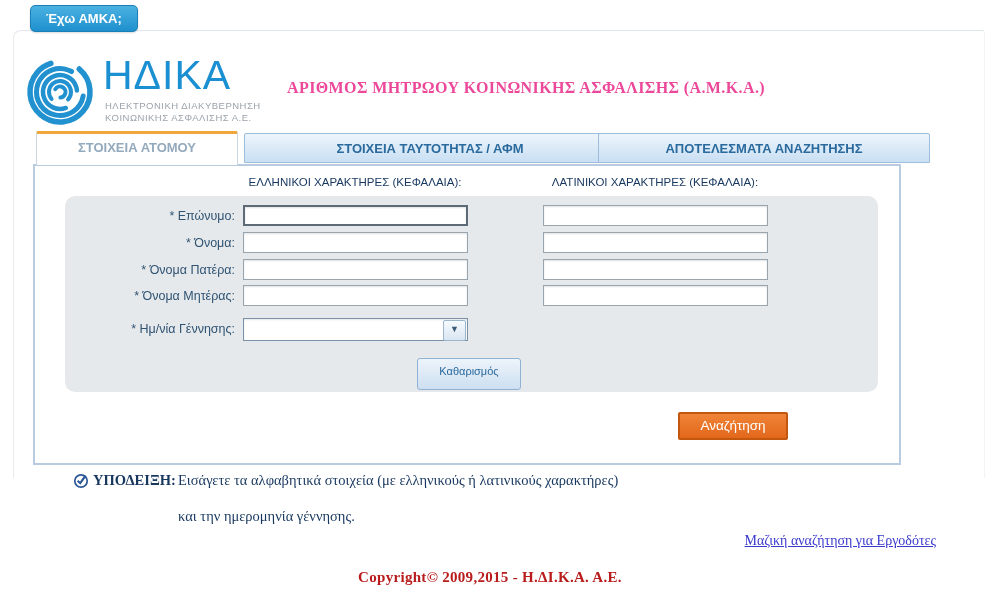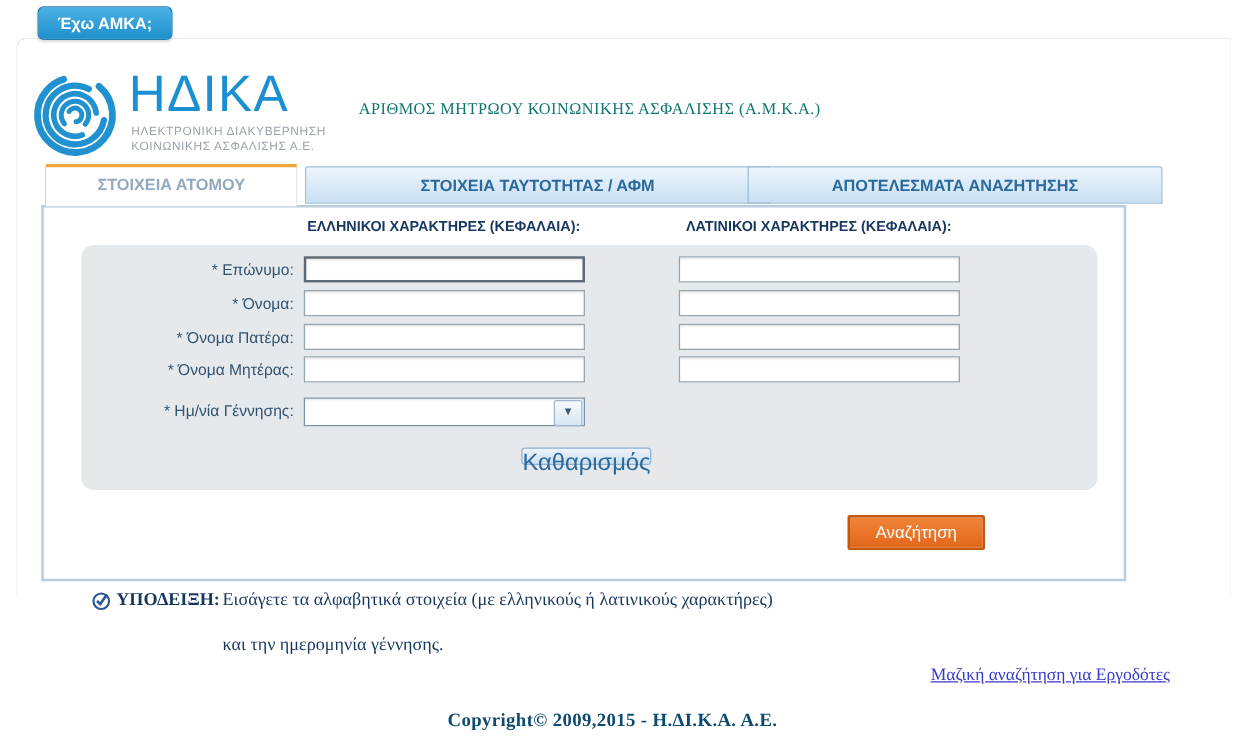--- a/index.html
+++ b/index.html
@@ -34,21 +34,21 @@
     left:103px;top:55px;font-size:41px;font-weight:normal;color:#1A8FD1;
     letter-spacing:1px;line-height:1;
   }
   .logo-sub{
     left:105px;top:100px;font-size:9.5px;color:#9BA3AB;
     letter-spacing:0.5px;line-height:1.3;
   }
   .page-title{
     left:287px;top:79px;
     font-family:"Liberation Serif","DejaVu Serif",serif;
-    font-weight:normal;font-size:13px;color:#0f766e;letter-spacing:0.4px;
+    font-weight:bold;font-size:16px;color:#ec4899;letter-spacing:0.4px;
   }
 
   
   .tab{
     height:30px;text-align:center;font-size:13px;font-weight:bold;
     line-height:30px;cursor:pointer;box-sizing:border-box;
   }
   .tab-inactive{
     top:133px;
     background:linear-gradient(#EDF5FC,#C9DFF3);
@@ -65,21 +65,21 @@
   .tab2{left:244px;width:372px;}
   .tab3{left:566px;width:332px;margin-left:32px;}
 
   
   .tabpanel{
     left:33px;top:164px;width:868px;height:301px;
     background:#fff;border:2px solid #B9CCDF;box-sizing:border-box;z-index:1;
   }
 
   .col-header{
-    top:176px;font-size:11.5px;font-weight:bold;color:#17375E;
+    top:176px;font-size:11.5px;font-weight:normal;color:#17375E;
     white-space:nowrap;z-index:4;
   }
   .col-header.greek{left:355px;transform:translateX(-50%);}
   .col-header.latin{left:655px;transform:translateX(-50%);}
 
   .form-box{
     left:65px;top:196px;width:813px;height:196px;
     background:#E6E9EB;border-radius:10px;z-index:2;
   }
 
@@ -105,24 +105,24 @@
   }
   .combo .val{position:absolute;left:4px;top:3px;font-size:13px;color:#222;}
   .combo .btn{
     position:absolute;right:1px;top:1px;width:21px;height:19px;
     background:linear-gradient(#F6FAFD,#D9E6F2);
     border:1px solid #9CB6CE;border-radius:2px;
     text-align:center;line-height:17px;font-size:9px;color:#3B5A77;
   }
 
   .clear-btn{
-    left:417px;top:358px;width:104px;height:14px;
+    left:417px;top:358px;width:104px;height:32px;
     background:linear-gradient(#EDF4FB,#CDDFF0);
     border:1px solid #8FB2D4;border-radius:3px;
-    color:#2A6A9D;font-size:19px;text-align:left;line-height:24px;
+    color:#2A6A9D;font-size:11px;text-align:center;line-height:24px;
     cursor:pointer;z-index:4;box-sizing:border-box;
   }
   .search-btn{
     left:678px;top:412px;width:110px;height:28px;
     background:linear-gradient(#F08438,#E2671B);
     border:2px solid #C3570E;border-radius:2px;
     color:#fff;font-size:13.5px;text-align:center;line-height:24px;
     cursor:pointer;z-index:4;box-sizing:border-box;
   }
 
@@ -137,21 +137,21 @@
   .note-l2{left:178px;top:492px;margin-top:16px;}
 
   .link-wrap{left:0;top:531px;width:936px;text-align:right;}
   .emp-link{
     font-family:"Liberation Serif","DejaVu Serif",serif;
     font-size:14px;color:#3A3ACD;text-decoration:underline;cursor:pointer;
   }
   .copy-wrap{left:0;top:568px;width:980px;text-align:center;}
   .copyright{
     font-family:"Liberation Serif","DejaVu Serif",serif;
-    font-size:15px;color:#0c4a6e;font-weight:bold;letter-spacing:0.3px;
+    font-size:15px;color:#b91c1c;font-weight:bold;letter-spacing:0.3px;
   }
 </style>
 </head>
 <body>
 
 <div class="abs top-tab">Έχω ΑΜΚΑ;</div>
 
 <div class="abs sheet"></div>
 
 <div class="abs logo-spiral">

